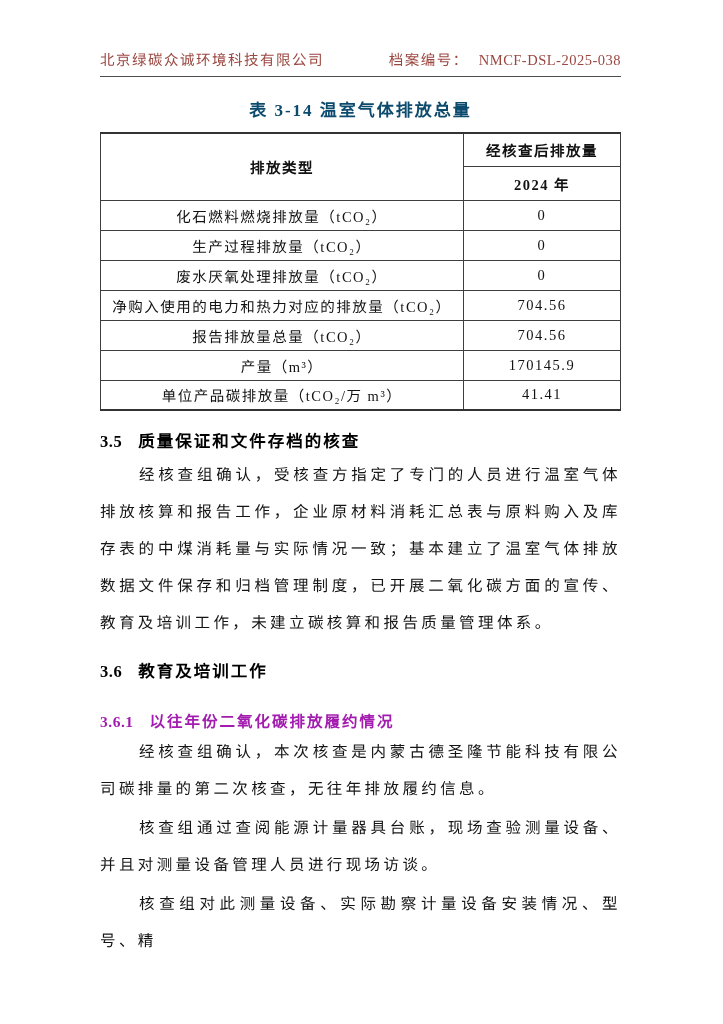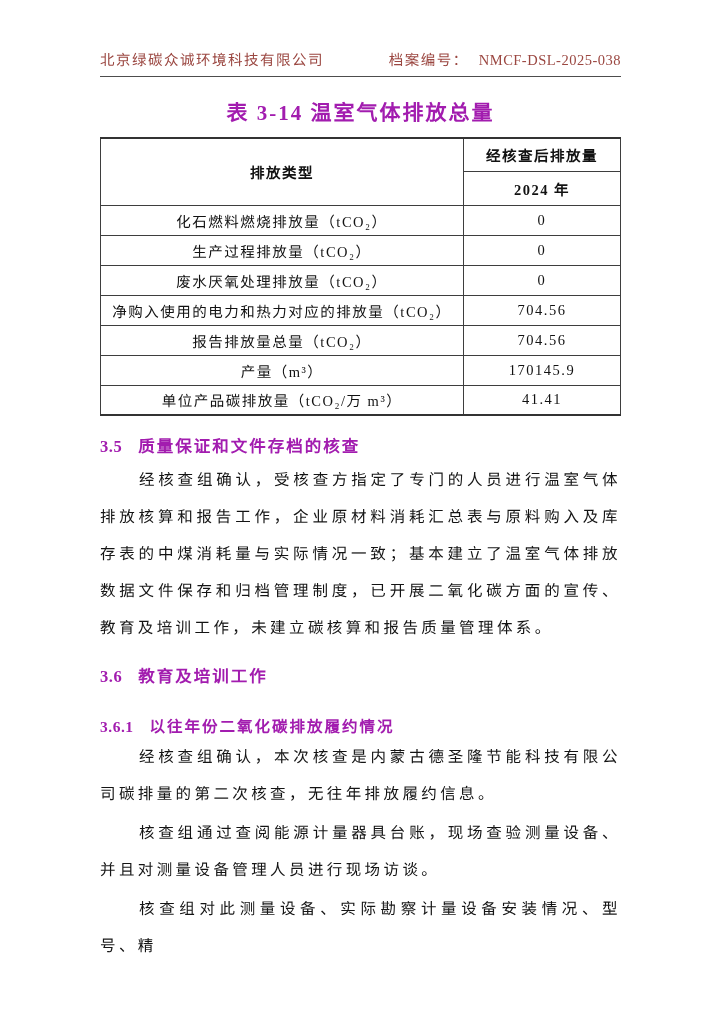--- a/index.html
+++ b/index.html
@@ -34,23 +34,23 @@
     white-space:nowrap;
   }
   .archive { display:flex; align-items:flex-end; }
   .archive .num { margin-left:10px; letter-spacing:0.5px; }
 
   
   .table-caption {
     margin-top:19px;
     text-align:center;
     font-weight:bold;
-    font-size:21px;
+    font-size:17px;
     letter-spacing:2px;
-    color:#a21caf;
+    color:#0c4a6e;
   }
 
   
   table.emissions {
     width:100%;
     border-collapse:collapse;
     margin-top:11px;
     table-layout:fixed;
   }
   table.emissions col.c1 { width:69.8%; }
@@ -69,21 +69,21 @@
   table.emissions tr.hrow1 th, table.emissions tr.hrow2 th { font-weight:bold; }
   table.emissions tr.hrow2 th { height:34px; }
   table.emissions tr.last td { border-bottom:2.5px solid #333; }
 
   
   .h2 {
     margin-top:17px;
     font-weight:bold;
     font-size:16.5px;
     letter-spacing:2px;
-    color:#a21caf;
+    color:#000000;
   }
   .h3 {
     margin-top:27px;
     font-weight:bold;
     font-size:15.5px;
     letter-spacing:2px;
     color:#a21caf;
   }
   .h2 .sec-num, .h3 .sec-num { letter-spacing:0.5px; margin-right:16px; }
   .para {

